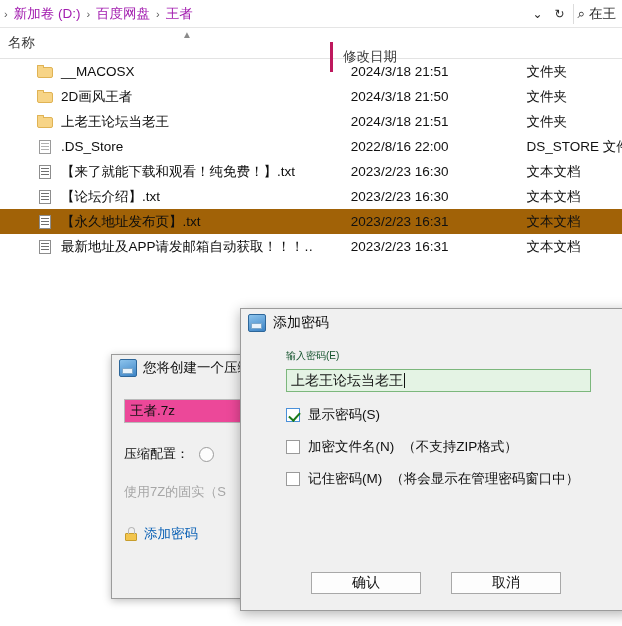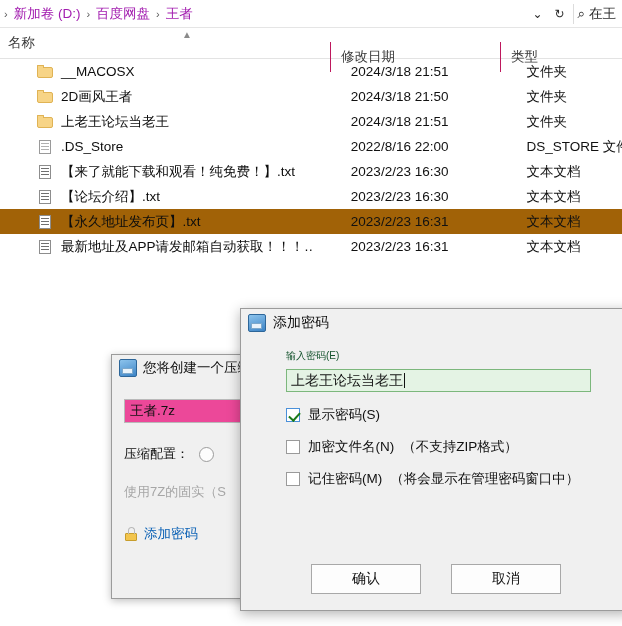--- a/index.html
+++ b/index.html
@@ -77,21 +77,21 @@
     font-size: 13.5px;
     position: relative;
   }
   .col {
     height: 30px;
     display: flex;
     align-items: center;
     box-sizing: border-box;
     position: relative;
   }
-  .col + .col { border-left: 1px solid #be185d; margin-top: 28px; }
+  .col + .col { border-left: 3px solid #be185d; margin-top: 28px; }
   .col-name   { width: 330px; padding-left: 8px; }
   .col-date   { width: 170px; padding-left: 10px; }
   .col-type   { width: 122px; padding-left: 10px; }
   .sortmark {
     position: absolute;
     left: 182px;
     top: 1px;
     color: #8a8a8a;
     font-size: 10px;
   }
@@ -346,21 +346,21 @@
   .btnrow {
     position: absolute;
     left: 0; right: 0;
     bottom: 16px;
     display: flex;
     justify-content: center;
     gap: 30px;
   }
   .btn {
     width: 110px;
-    height: 30px;
+    height: 22px;
     background: #fdfdfd;
     border: 1px solid #a8a8a8;
     display: flex;
     align-items: center;
     justify-content: center;
     font-size: 14px;
     color: #111;
     box-sizing: border-box;
   }
 
@@ -406,23 +406,20 @@
 </div>
 
 <div class="colheader">
   <div class="col col-name">
     <span>名称</span>
     <span class="sortmark">▲</span>
   </div>
   <div class="col col-date">
     <span>修改日期</span>
   </div>
-  <div class="col col-type">
-    <span>类型</span>
-  </div>
 </div>
 
 <div class="filelist">
 
   <div class="row">
     <div class="cell cell-name">
       <span class="ico folder"></span>
       <span>__MACOSX</span>
     </div>
     <div class="cell cell-date">2024/3/18 21:51</div>

